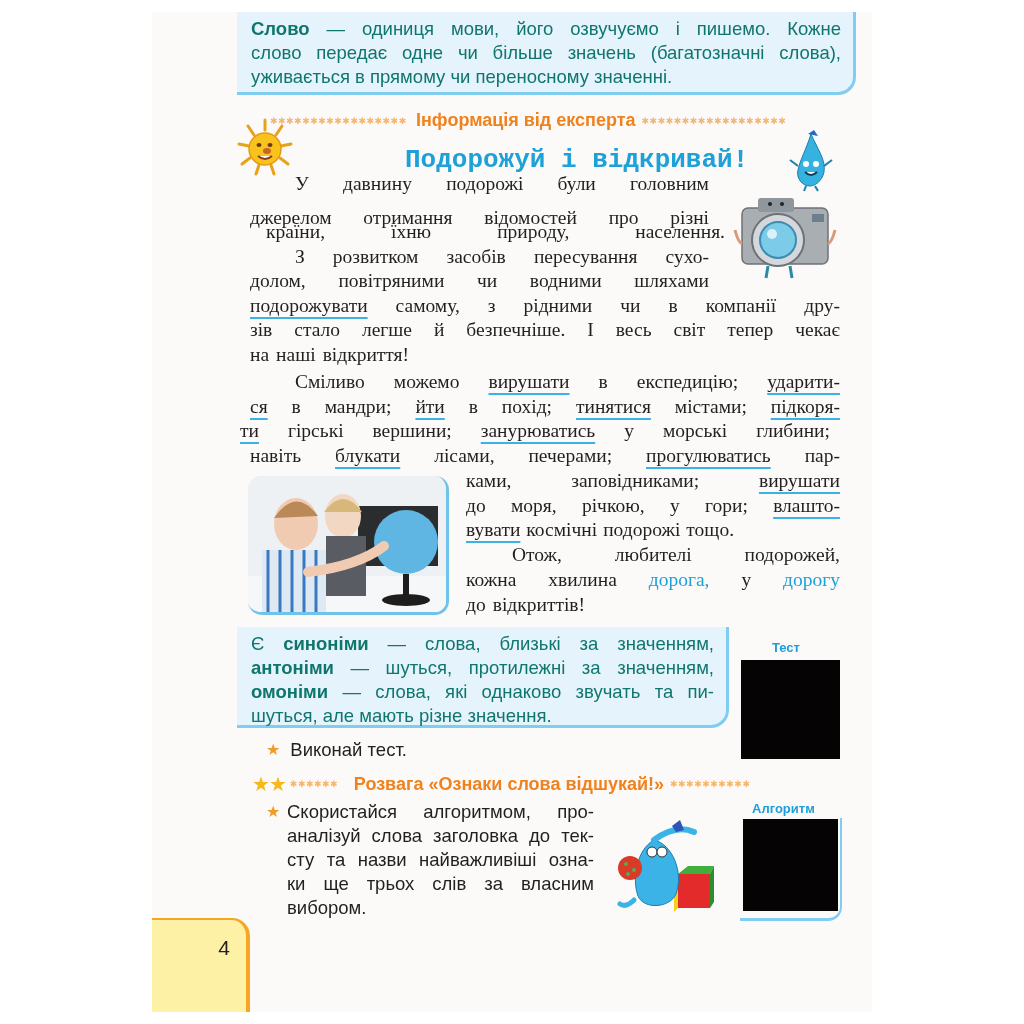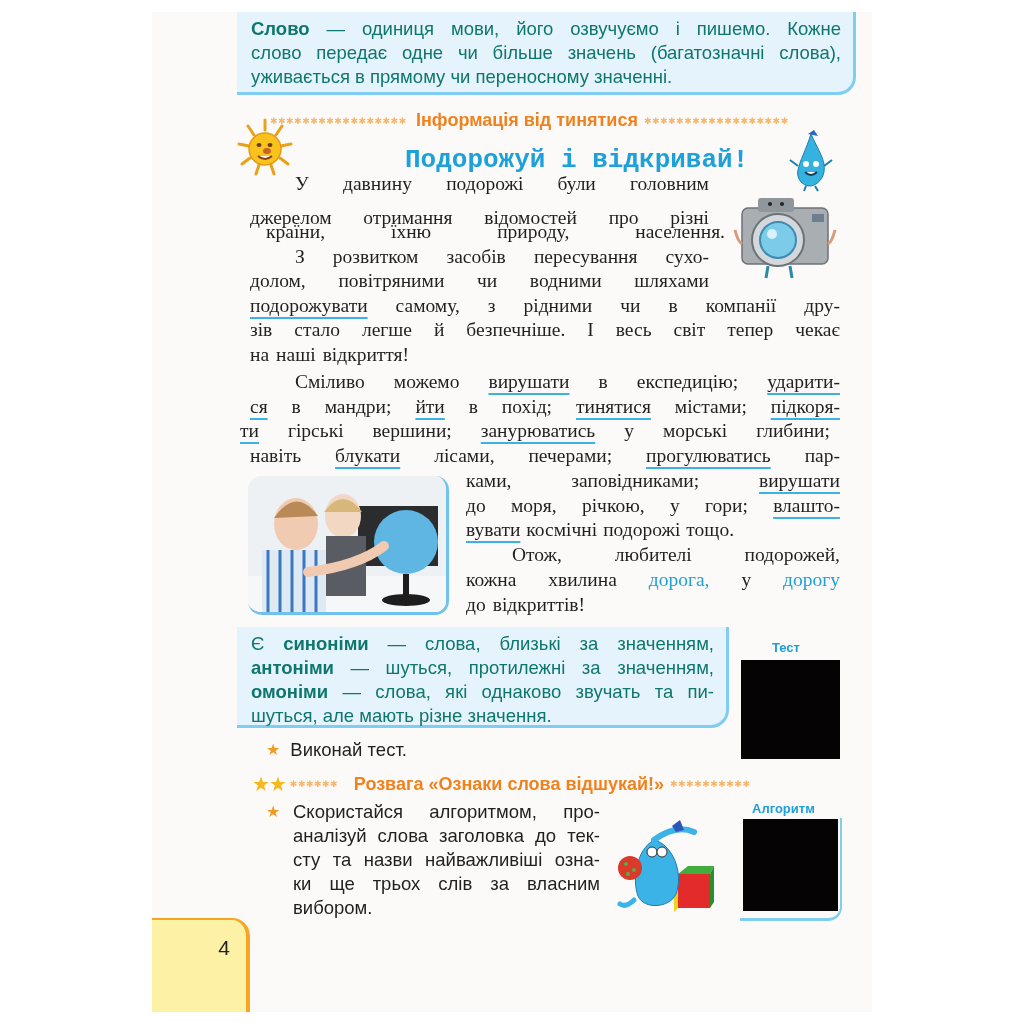--- a/index.html
+++ b/index.html
@@ -46,21 +46,21 @@
 <div class="page"></div>
 
 <div class="defbox" style="left:237px; top:12px; width:619px; height:83px;">
   <span class="line"><b>Слово</b><span> — одиниця мови, його озвучуємо і пишемо. Кожне</span></span>
   <span class="line">слово передає одне чи більше значень (багатозначні слова),</span>
   <span class="line last">уживається в прямому чи переносному значенні.</span>
 </div>
 
 <div class="sec-head" style="left:270px; top:110px; width:568px;">
   <span class="stars-row" style="width:140px;">✱✱✱✱✱✱✱✱✱✱✱✱✱✱✱✱✱</span>
-  <span class="sec-title">Інформація від тинятися</span>
+  <span class="sec-title">Інформація від експерта</span>
   <span class="stars-row" style="width:150px;">✱✱✱✱✱✱✱✱✱✱✱✱✱✱✱✱✱✱</span>
 </div>
 
 <div class="abs" style="left:236px; top:116px; width:58px; height:64px;">
   <svg width="58" height="64" viewBox="0 0 58 64">
     <g stroke="#e8a21a" stroke-width="3" stroke-linecap="round">
       <line x1="29" y1="4" x2="29" y2="14"></line>
         <line x1="12" y1="10" x2="18" y2="19"></line>
         <line x1="46" y1="10" x2="40" y2="19"></line>
       <line x1="3" y1="28" x2="13" y2="30"></line>
@@ -290,21 +290,21 @@
 
 <div class="sec-head" style="left:252px; top:772px; width:588px;">
   <span style="color:#f7b81e; font-size:20px; letter-spacing:-1px;">★★</span>
   <span class="stars-row" style="width:58px; padding-left:4px;">✱✱✱✱✱✱</span>
   <span class="sec-title">Розвага «Ознаки слова відшукай!»</span>
   <span class="stars-row" style="width:92px;">✱✱✱✱✱✱✱✱✱✱</span>
 </div>
 
 <div class="abs sans-text" style="left:266px; top:800px; width:334px;">
   <span class="bullet-star abs" style="left:0; top:0;">★</span>
-  <div style="margin-left:27px;">
+  <div style="margin-left:21px;">
     <div class="tline" style="position:relative; width:307px;">
         <span>Скористайся</span>
         <span>алгоритмом,</span>
         <span>про-</span>
       </div>
     <div class="tline" style="position:relative; width:307px;">
         <span>аналізуй</span>
         <span>слова</span>
         <span>заголовка</span>
         <span>до</span>

